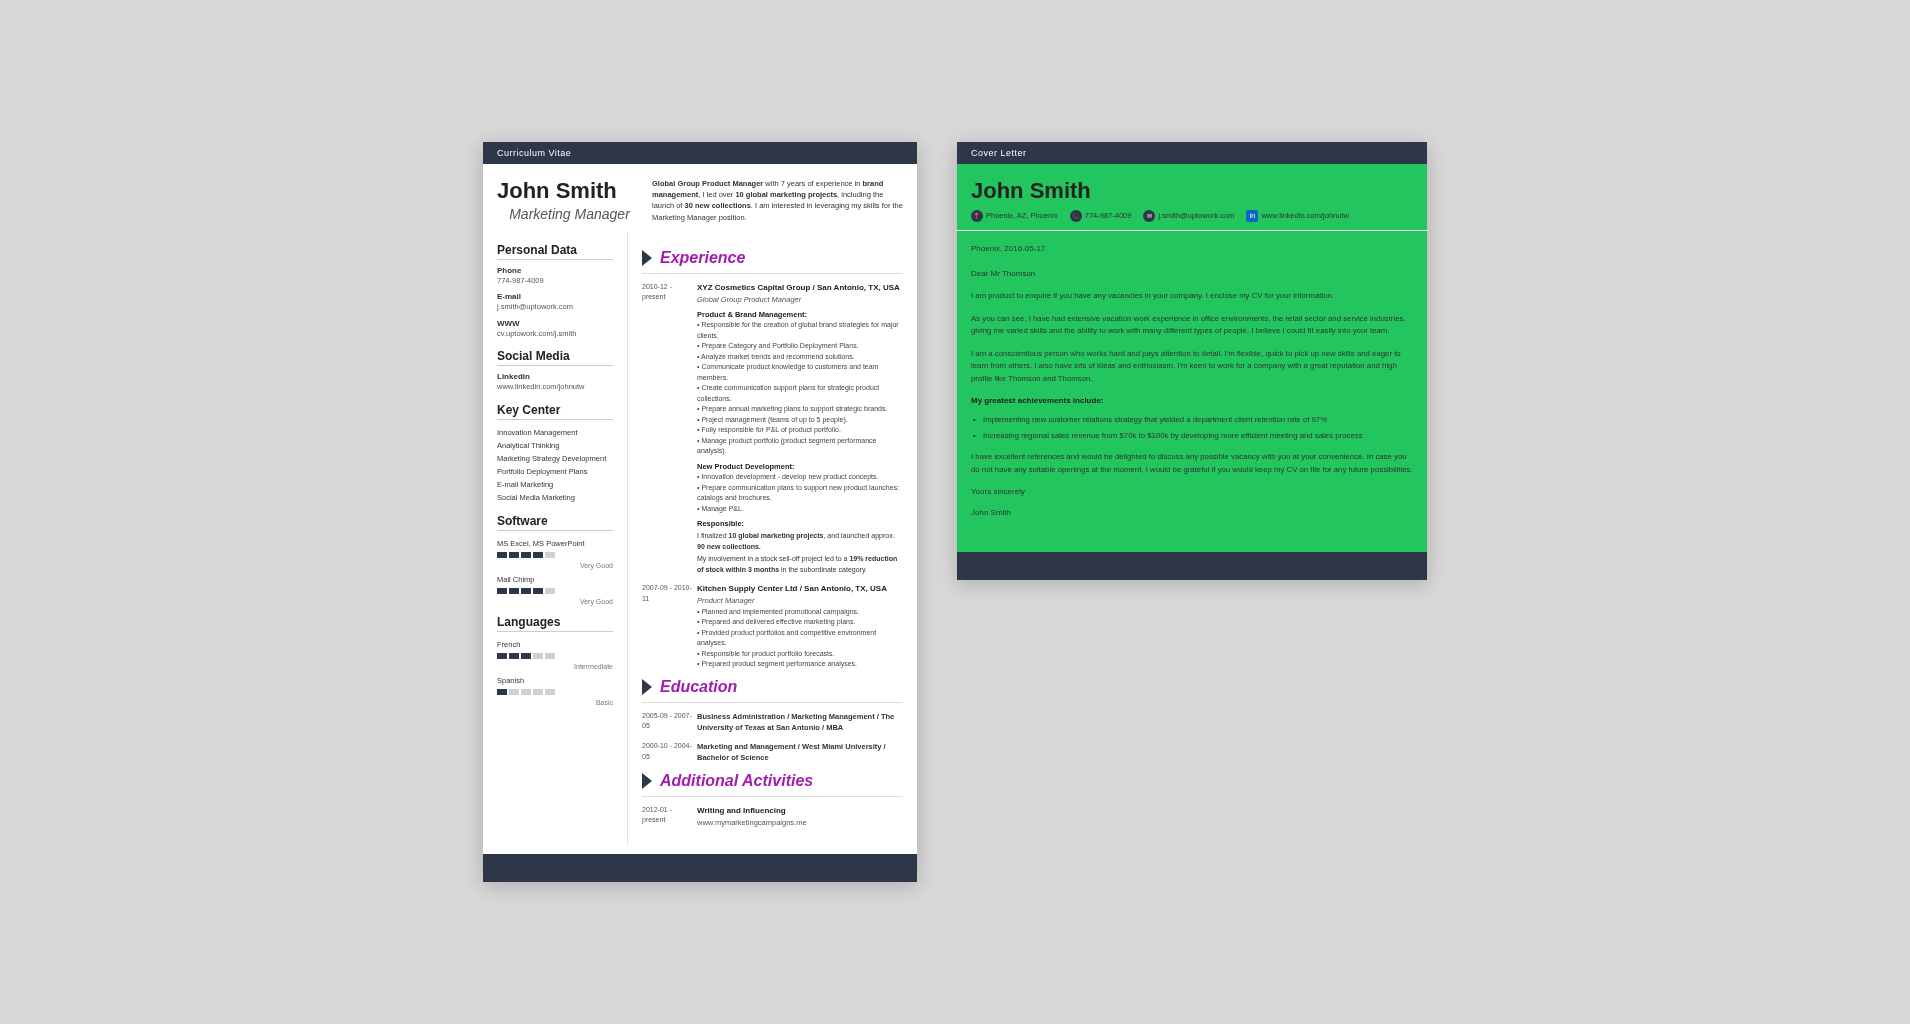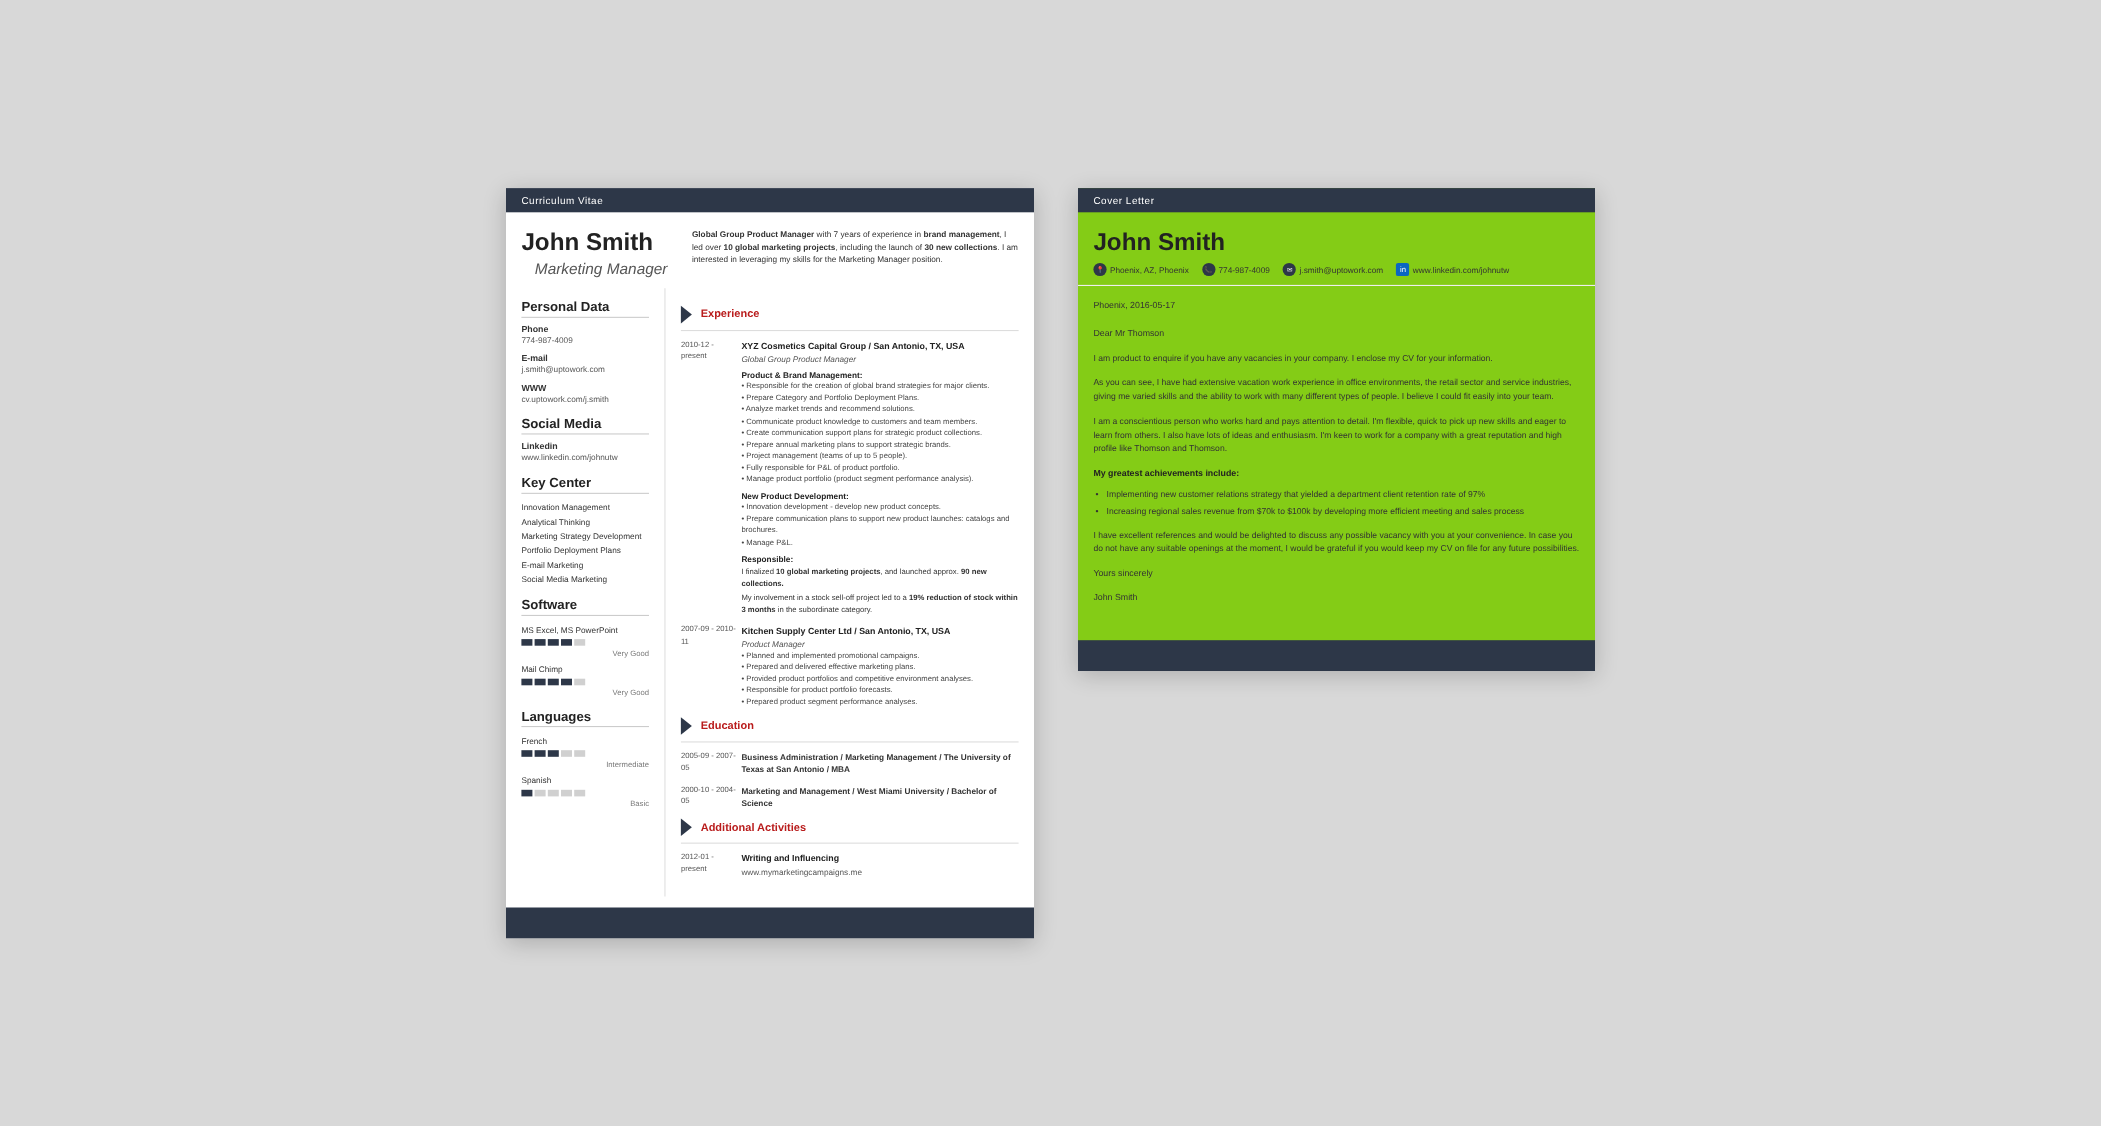--- a/index.html
+++ b/index.html
@@ -14,21 +14,21 @@
       gap: 40px;
     }
     .documents-wrapper {
       display: flex;
       gap: 40px;
       align-items: flex-start;
       padding: 60px 40px;
     }
     
     .cv-document {
-      width: 480px;
+      width: 434px;
       background: #fff;
       box-shadow: 0 4px 20px rgba(0,0,0,0.2);
       position: relative;
     }
     .cv-header-bar {
       background: #2d3748;
       color: #fff;
       padding: 6px 14px;
       font-size: 9px;
       letter-spacing: 0.5px;
@@ -136,23 +136,24 @@
     .section-arrow {
       width: 0;
       height: 0;
       border-top: 8px solid transparent;
       border-bottom: 8px solid transparent;
       border-left: 10px solid #2d3748;
       margin-right: 8px;
       flex-shrink: 0;
     }
     .section-title {
-      font-size: 10px;
-      font-weight: bold;
-      color: #b91c1c;
+      font-size: 16px;
+      font-weight: bold;
+      color: #a21caf;
+      font-style: italic;
     }
     .section-divider {
       border: none;
       border-top: 1px solid #ddd;
       margin-bottom: 8px;
     }
     .entry {
       display: flex;
       margin-bottom: 8px;
       font-size: 7.5px;
@@ -205,21 +206,21 @@
     }
     .achievement-text strong { font-weight: bold; }
     .cv-footer {
       background: #2d3748;
       height: 28px;
       margin-top: 10px;
     }
     
     .cl-document {
       width: 470px;
-      background: #84cc16;
+      background: #22c55e;
       box-shadow: 0 4px 20px rgba(0,0,0,0.2);
     }
     .cl-header-bar {
       background: #2d3748;
       color: #fff;
       padding: 6px 14px;
       font-size: 9px;
       letter-spacing: 0.5px;
     }
     .cl-name-section {

